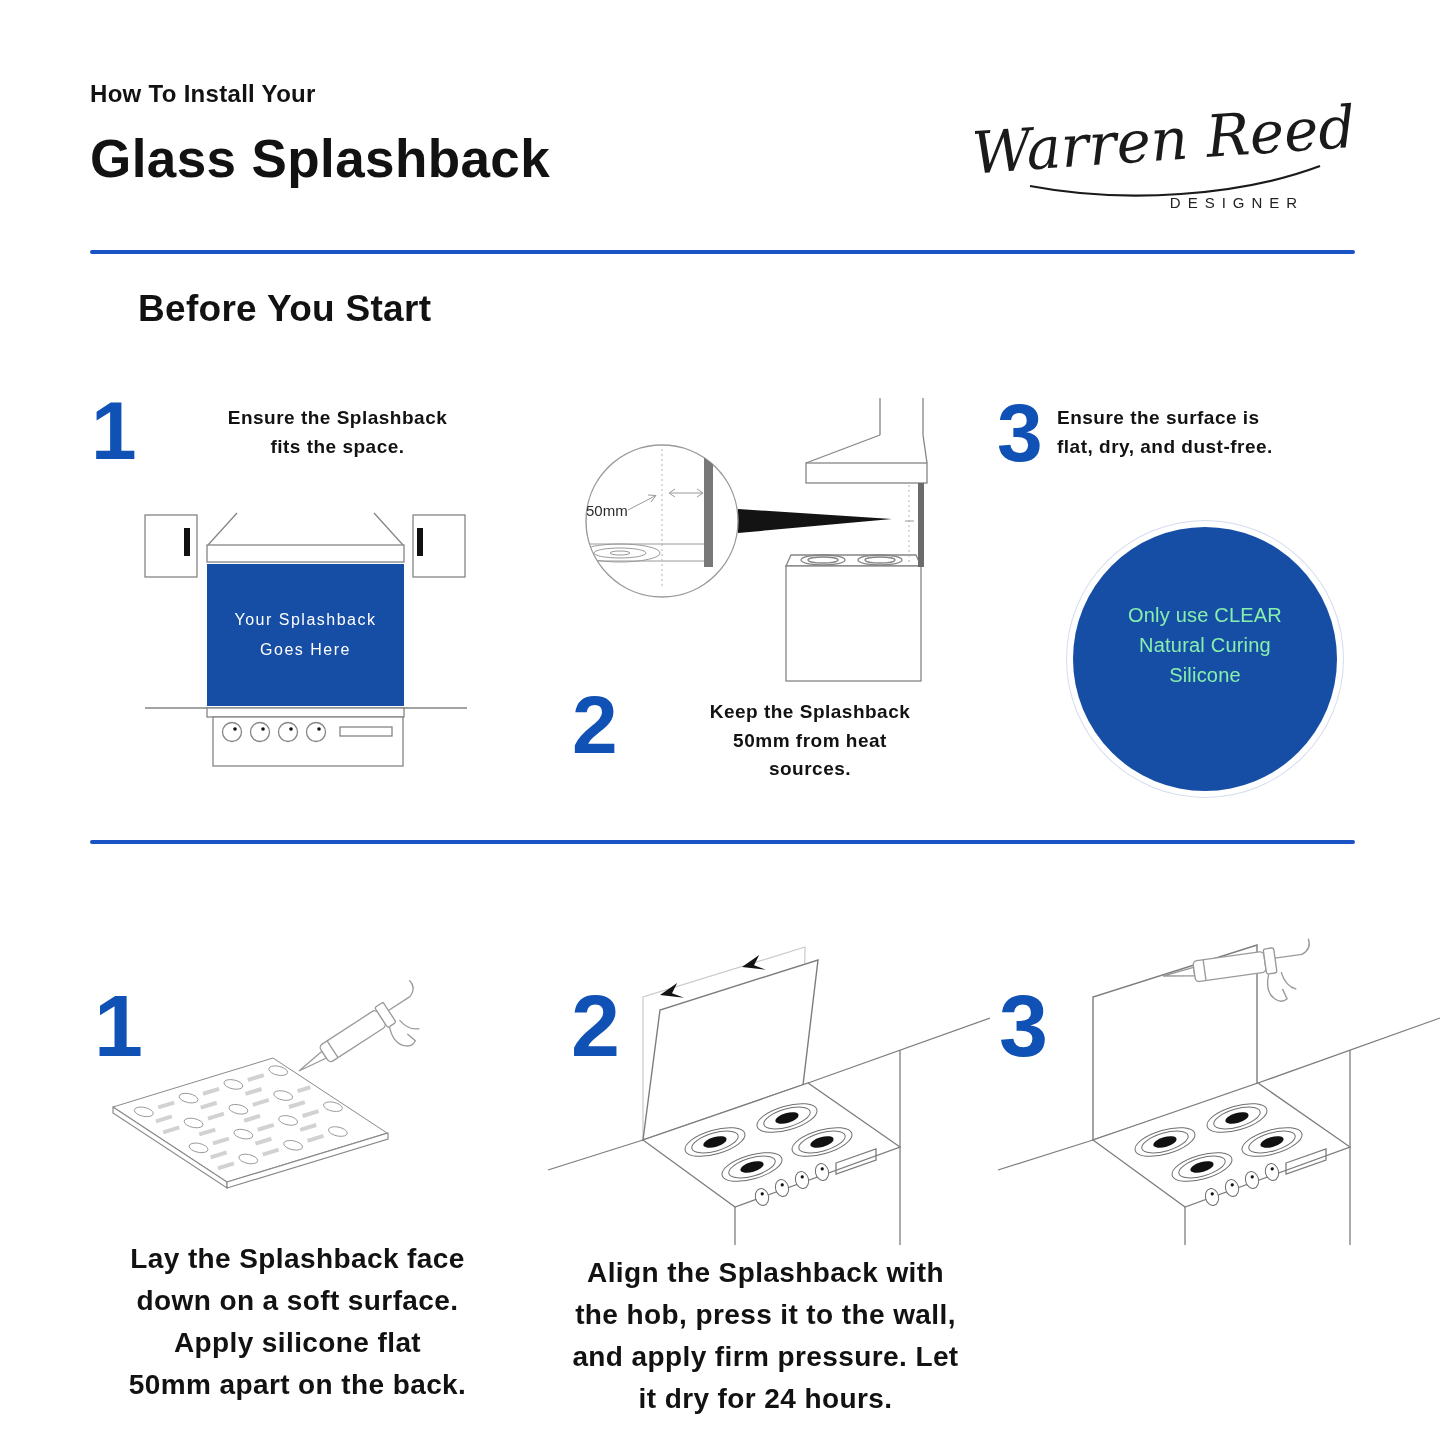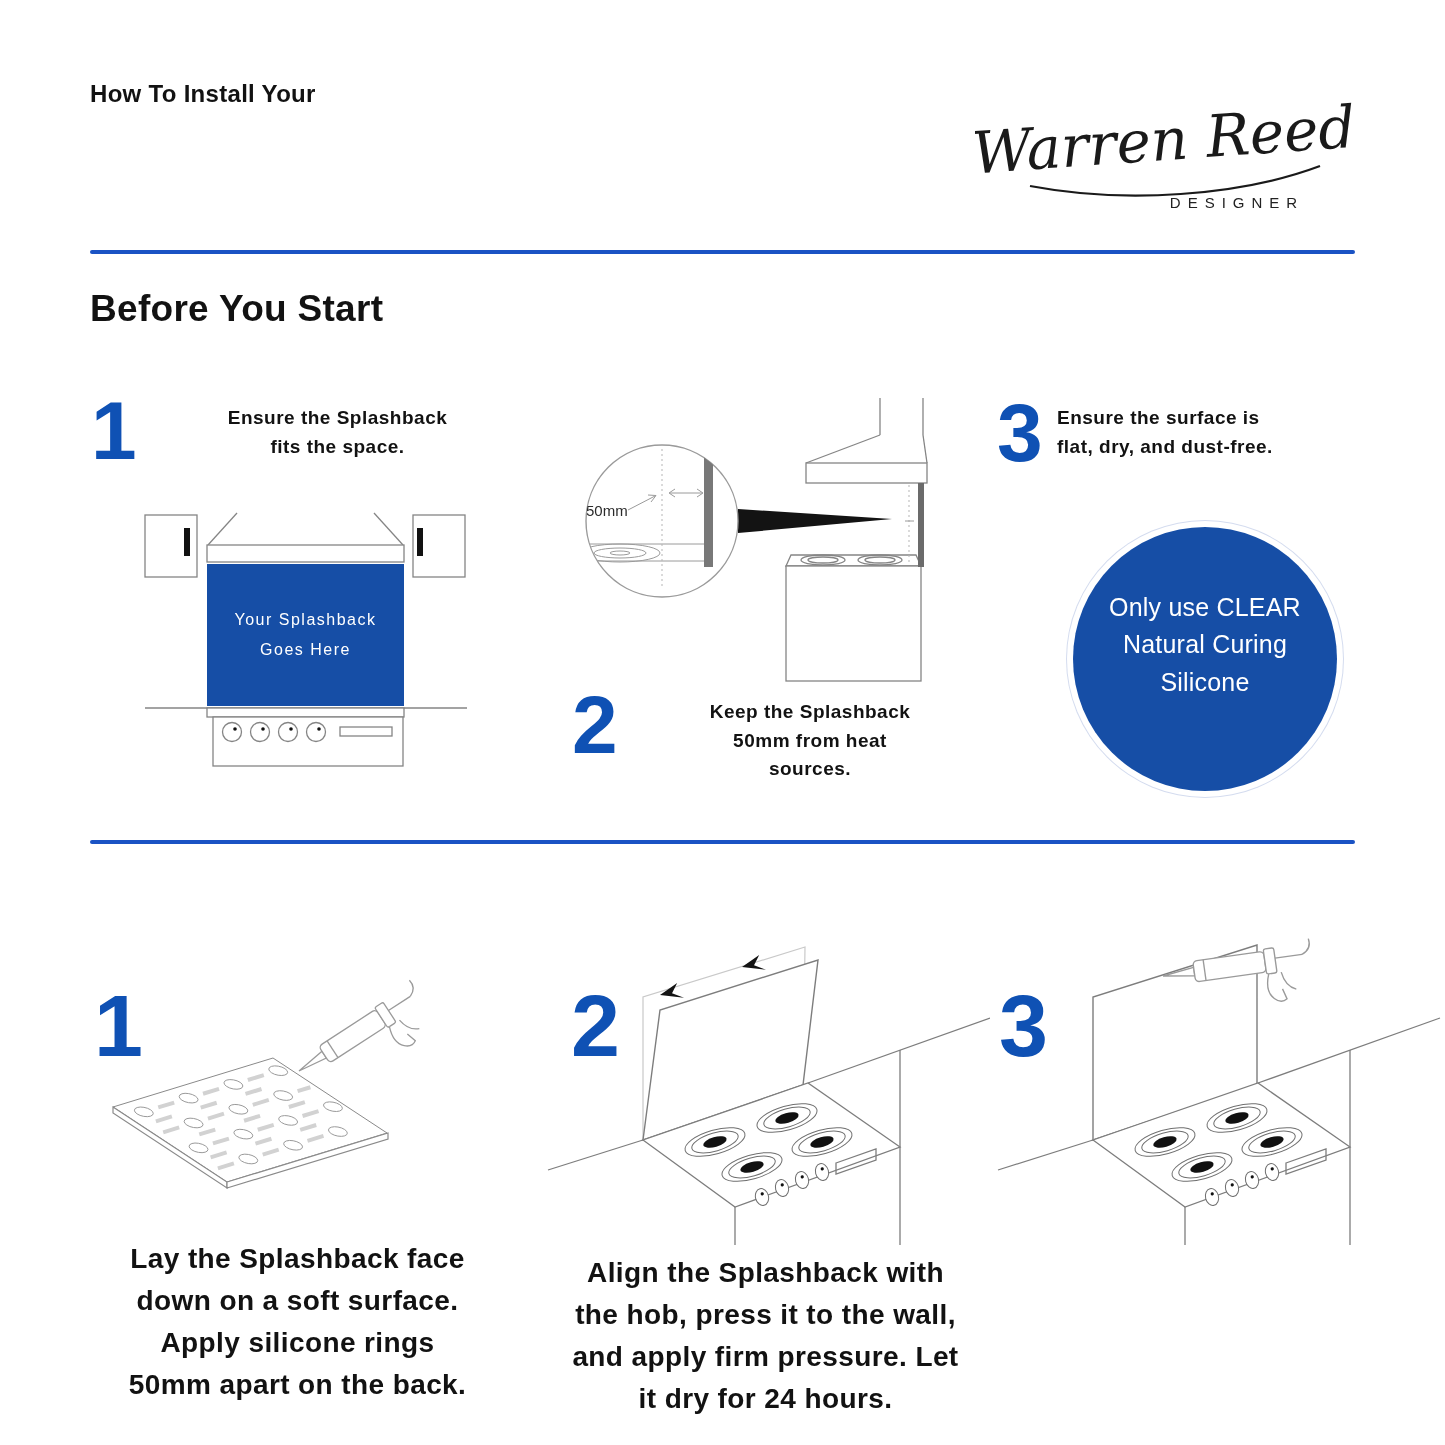--- a/index.html
+++ b/index.html
@@ -9,57 +9,58 @@
   .pre{white-space:pre-line;}
 
   .title-line1{left:90px;top:80px;font-size:24px;font-weight:700;letter-spacing:.3px;}
   .title-line2{left:90px;top:128px;font-size:53px;font-weight:800;letter-spacing:.4px;}
 
   .logo{left:975px;top:68px;width:380px;height:170px;}
 
   .divider{left:90px;width:1265px;height:4px;background:#1a53c4;border-radius:2px;}
   .div1{top:250px;} .div2{top:840px;}
 
-  .section-heading{font-size:37px;font-weight:800;letter-spacing:.3px;}
+  .section-heading{font-size:37px;font-weight:800;letter-spacing:.3px;margin-left:48px;}
   .h-before{left:90px;top:288px;} .h-apply{left:90px;top:878px;}
 
   .stepnum{color:#0f51b4;font-weight:800;line-height:1;}
   .n-b{font-size:82px;} .n-a{font-size:88px;}
   .n-b1{left:91px;top:390px;} .n-b2{left:572px;top:684px;} .n-b3{left:997px;top:392px;}
   .n-a1{left:94px;top:982px;} .n-a2{left:571px;top:982px;} .n-a3{left:999px;top:982px;}
 
   .steptext{font-size:19px;font-weight:700;line-height:1.5;letter-spacing:.5px;}
   .s-b1{left:150px;top:404px;width:375px;text-align:center;}
   .s-b2{left:635px;top:698px;width:350px;text-align:center;}
   .s-b3{left:1057px;top:404px;width:380px;text-align:left;}
 
   .caption{font-size:28px;font-weight:700;line-height:1.5;letter-spacing:.4px;text-align:center;}
   .c-a1{left:70px;top:1238px;width:455px;}
   .c-a2{left:538px;top:1252px;width:455px;}
   .c-a3{left:995px;top:1264px;width:440px;}
 
   .badge{left:1073px;top:527px;width:264px;height:264px;border-radius:50%;
-         background:#164ea6;color:#ffffff;display:flex;align-items:center;justify-content:center;
-         text-align:center;font-size:25px;line-height:1.5;letter-spacing:.2px;
+         background:#164ea6;color:#86efac;display:flex;align-items:center;justify-content:center;
+         text-align:center;font-size:20px;line-height:1.5;letter-spacing:.2px;
          box-shadow:0 0 0 6px #ffffff,0 0 0 7px #d4dcef;}
   .badge .inner{transform:translateY(-14px);}
 
   .splash-label{left:207px;top:564px;width:197px;height:142px;display:flex;align-items:center;
                 justify-content:center;text-align:center;color:#fff;font-size:16px;
                 letter-spacing:1.5px;line-height:1.9;}
 
   svg text{font-family:"Liberation Sans",sans-serif;}
   .logo-script{font-family:"DejaVu Serif","Liberation Serif",serif;font-style:italic;}
 </style>
 </head>
 <body>
 
 <div class="canvas">
 
   <div class="abs title-line1">How To Install Your</div>
+  <div class="abs title-line2">Glass Splashback</div>
 
   <svg class="abs logo" viewBox="0 0 380 170">
     <text class="logo-script" x="190" y="92" text-anchor="middle" font-size="58" fill="#1a1a1a" transform="rotate(-4 190 92)">Warren Reed</text>
     <path d="M55,118 C150,136 265,128 345,98" stroke="#1a1a1a" stroke-width="2.2" fill="none"></path>
     <text x="262" y="140" text-anchor="middle" font-size="15" letter-spacing="7" fill="#222">DESIGNER</text>
   </svg>
 
   <div class="abs divider div1"></div>
 
   <div class="abs section-heading h-before">Before You Start</div>
@@ -344,20 +345,20 @@
       <rect x="98" y="-12" width="10" height="24" rx="2"></rect>
       <path d="M108,-2 h26" fill="none"></path>
       <path d="M134,-2 q10,-4 8,-14" fill="none"></path>
       <path d="M100,12 q-6,16 2,24 q6,6 12,2 l-3,-10" fill="#fff"></path>
       <path d="M112,12 q2,14 12,18" fill="none"></path>
     </g>
   </svg>
 
   <div class="abs caption pre c-a1">Lay the Splashback face
 down on a soft surface.
-Apply silicone rings
+Apply silicone flat
 50mm apart on the back.</div>
   <div class="abs caption pre c-a2">Align the Splashback with
 the hob, press it to the wall,
 and apply firm pressure. Let
 it dry for 24 hours.</div>
 
 </div>
 
 </body></html>

